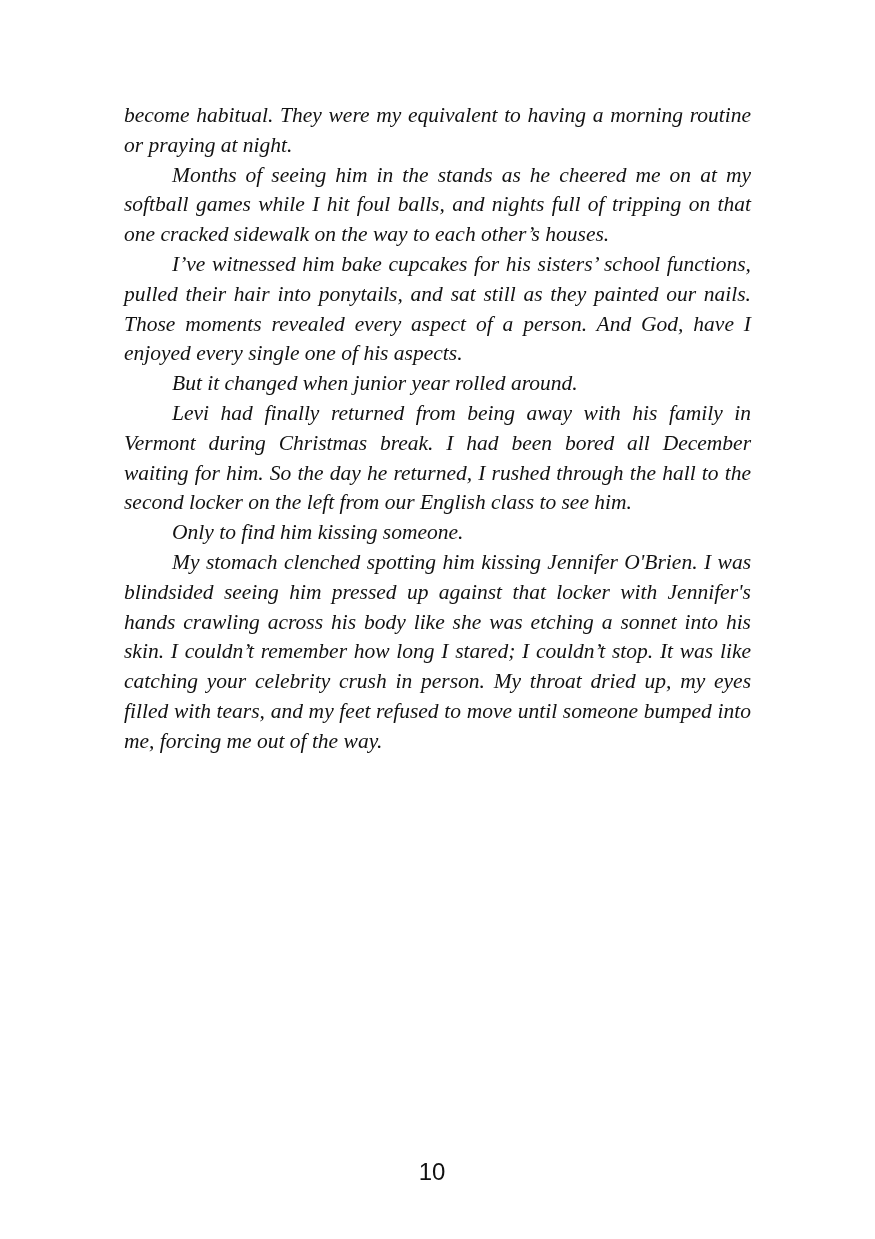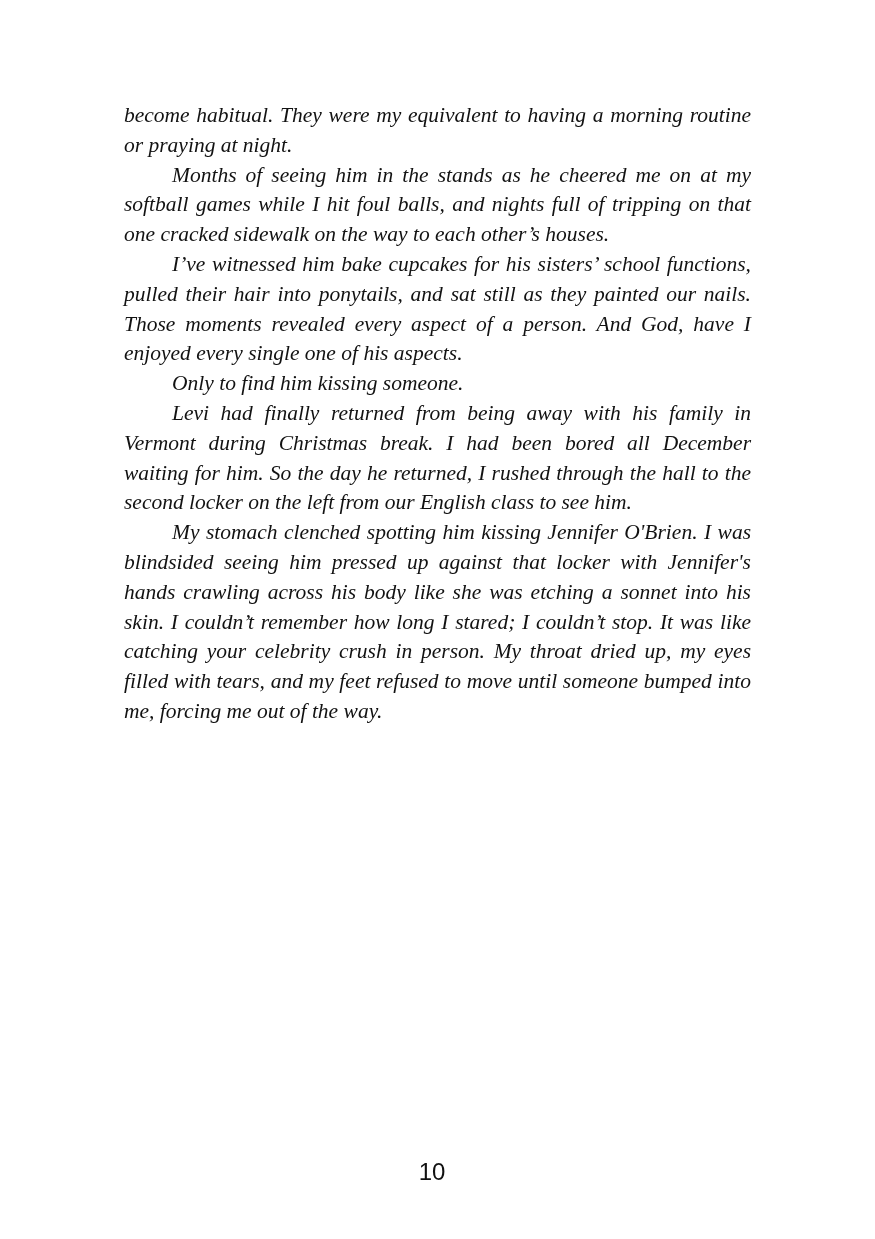--- a/index.html
+++ b/index.html
@@ -46,18 +46,19 @@
   }
 </style>
 </head>
 <body>
 
 <div class="book-page">
   <div class="text-block">
     <p class="continued">become habitual. They were my equivalent to having a morning routine or praying at night.</p>
     <p>Months of seeing him in the stands as he cheered me on at my softball games while I hit foul balls, and nights full of tripping on that one cracked sidewalk on the way to each other’s houses.</p>
     <p>I’ve witnessed him bake cupcakes for his sisters’ school functions, pulled their hair into ponytails, and sat still as they painted our nails. Those moments revealed every aspect of a person. And God, have I enjoyed every single one of his aspects.</p>
+    <p>But it changed when junior year rolled around.</p>
+    <p>Levi had finally returned from being away with his family in Vermont during Christmas break. I had been bored all December waiting for him. So the day he returned, I rushed through the hall to the second locker on the left from our English class to see him.</p>
     <p>Only to find him kissing someone.</p>
-    <p>Levi had finally returned from being away with his family in Vermont during Christmas break. I had been bored all December waiting for him. So the day he returned, I rushed through the hall to the second locker on the left from our English class to see him.</p>
     <p>My stomach clenched spotting him kissing Jennifer O'Brien. I was blindsided seeing him pressed up against that locker with Jennifer's hands crawling across his body like she was etching a sonnet into his skin. I couldn’t remember how long I stared; I couldn’t stop. It was like catching your celebrity crush in person. My throat dried up, my eyes filled with tears, and my feet refused to move until someone bumped into me, forcing me out of the way.</p>
   </div>
   <div class="page-number">10</div>
 </div>
 
 </body></html>

